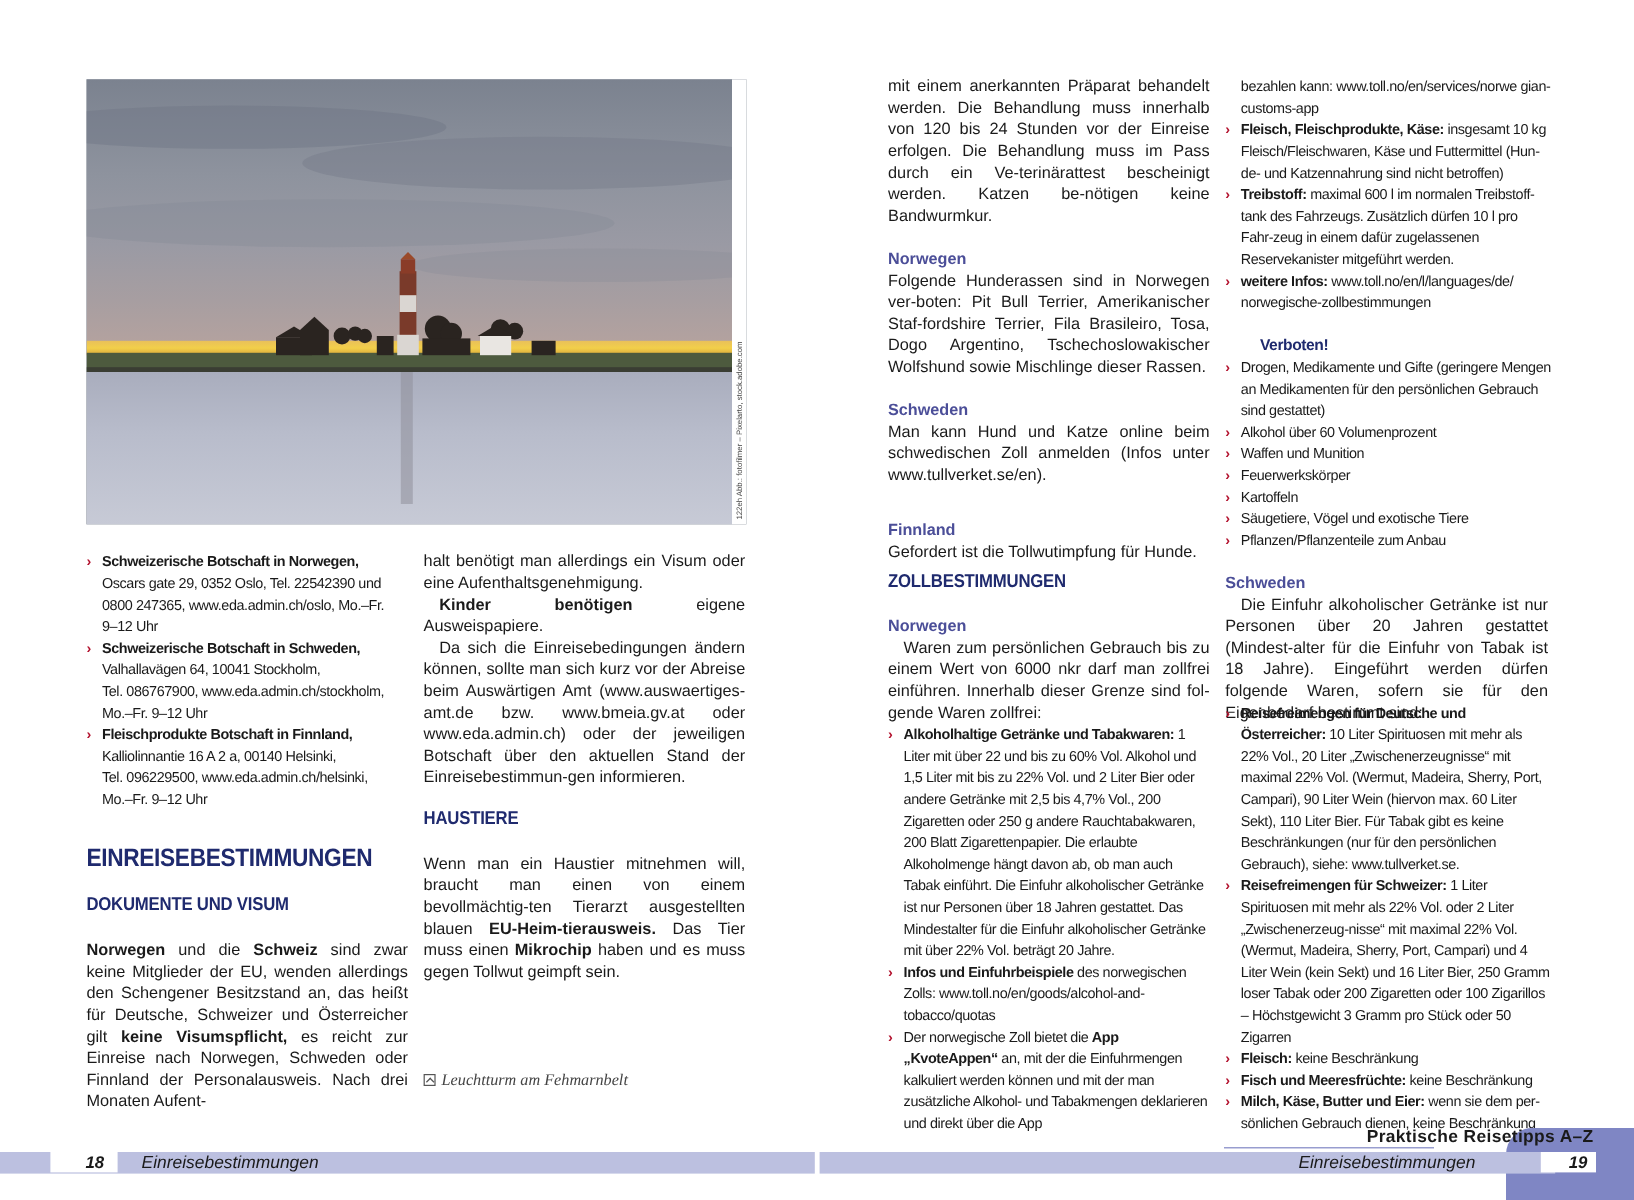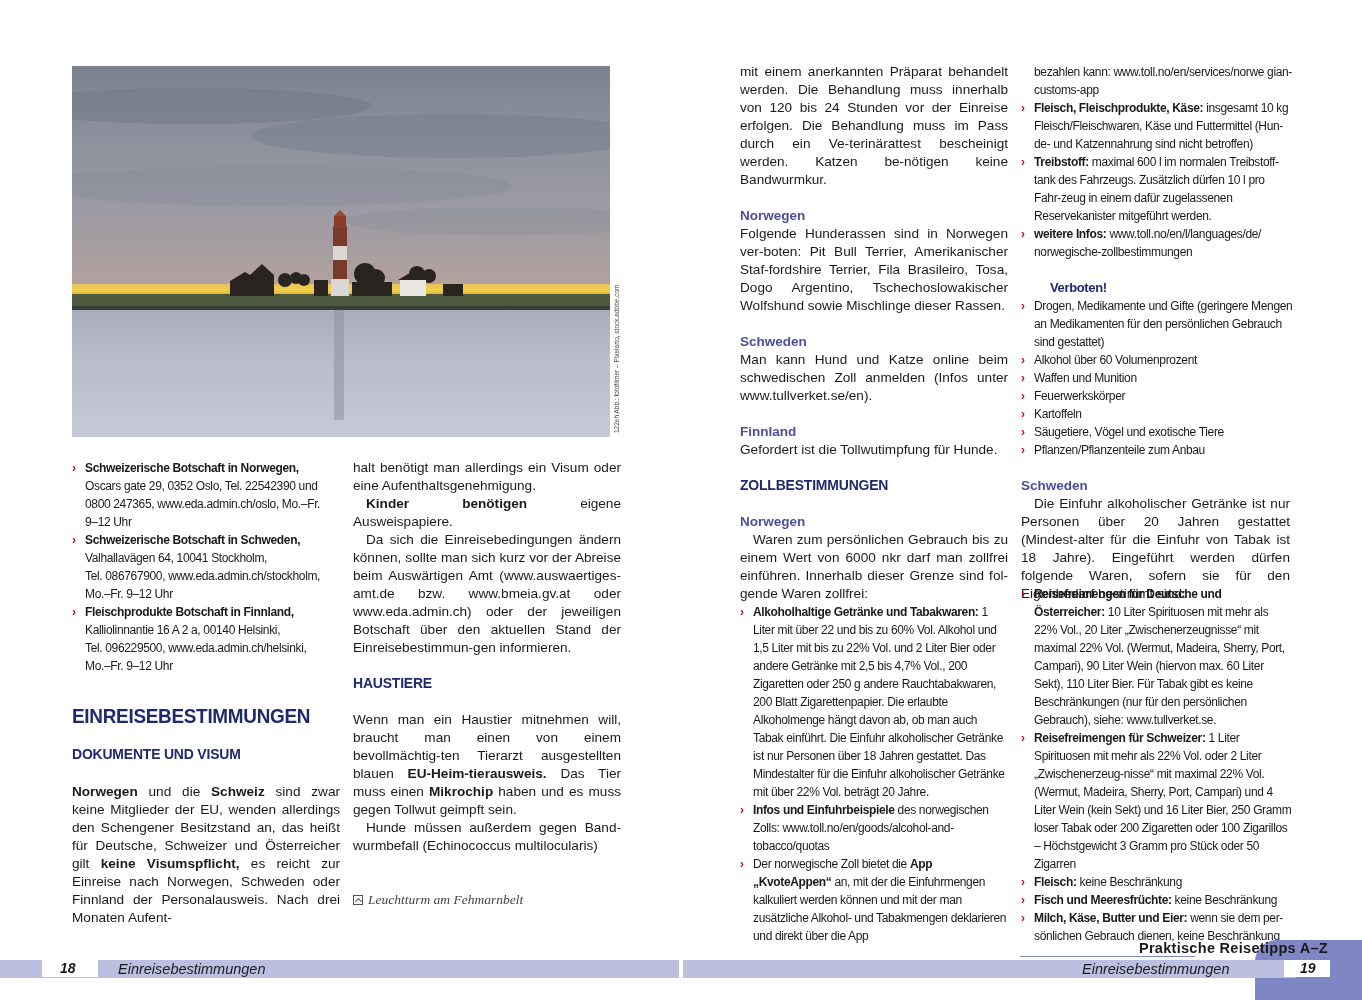--- a/index.html
+++ b/index.html
@@ -27,21 +27,21 @@
   .photo .credit span { position: absolute; left: 1px; bottom: 4px; transform: rotate(-90deg); transform-origin: left bottom; font-size: 6.5px; color: #444; white-space: nowrap; display: block; width: 300px; left: 10px; }
 
   .caption { position: absolute; left: 353px; top: 892px; font-family: "Liberation Serif", serif; font-style: italic; font-size: 13.5px; color: #444; }
   .caption .ico { display: inline-block; width: 10px; height: 10px; border: 1px solid #555; margin-right: 5px; vertical-align: -1px; position: relative; }
   .caption .ico::after { content: ""; position: absolute; left: 2px; top: 3px; width: 4px; height: 4px; border-left: 1px solid #555; border-top: 1px solid #555; transform: rotate(45deg); }
 
   
   .footer-bar-left { position: absolute; left: 0; top: 960px; width: 679px; height: 18px; background: #bcc0e0; }
   .footer-bar-right { position: absolute; left: 683px; top: 960px; width: 613px; height: 18px; background: #bcc0e0; }
   .footer-tab-right { position: absolute; left: 1255px; top: 940px; width: 107px; height: 60px; background: #7f86c4; border-top-left-radius: 22px; }
-  .page-num-box { position: absolute; top: 960px; height: 17px; background: #fff; font-family: "Liberation Sans", sans-serif; font-weight: bold; font-style: italic; font-size: 14px; line-height: 17px; color: #1a1a1a; }
+  .page-num-box { position: absolute; top: 960px; height: 17px; background: #fff; font-family: "Liberation Sans", sans-serif; font-weight: bold; font-style: italic; font-size: 14px; line-height: 17px; color: #1a1a1a; text-align: center; }
   .footer-title { position: absolute; top: 961px; font-family: "Liberation Sans", sans-serif; font-style: italic; font-size: 14.5px; color: #1a1a1a; line-height: 17px; }
   .section-label { position: absolute; right: 34px; top: 940px; font-family: "Liberation Sans", sans-serif; font-weight: bold; font-size: 14.5px; color: #1a1a1a; letter-spacing: 0.3px; }
   .section-rule { position: absolute; left: 1020px; top: 956px; width: 175px; height: 1px; background: #7f86c4; }
 </style>
 </head>
 <body>
 
 <div>
 
   <div class="photo">
@@ -141,42 +141,41 @@
   <div class="col body-text" style="left:353px; top:459px; width:268px;">
     <p>halt benötigt man allerdings ein Visum oder eine Aufenthaltsgenehmigung.</p>
     <p class="indent"><b>Kinder benötigen</b><span> eigene Ausweispapiere.</span></p>
     <p class="indent">Da sich die Einreisebedingungen ändern können, sollte man sich kurz vor der Abreise beim Auswärtigen Amt (www.auswaertiges-amt.de bzw. www.bmeia.gv.at oder www.eda.admin.ch) oder der jeweiligen Botschaft über den aktuellen Stand der Einreisebestimmun-gen informieren.</p>
   </div>
 
   <div class="col h-sub" style="left:353px; top:674px;">HAUSTIERE</div>
 
   <div class="col body-text" style="left:353px; top:711px; width:268px;">
     <p><span>Wenn man ein Haustier mitnehmen will, braucht man einen von einem bevollmächtig-ten Tierarzt ausgestellten blauen </span><b>EU-Heim-tierausweis.</b><span> Das Tier muss einen </span><b>Mikrochip</b><span> haben und es muss gegen Tollwut geimpft sein.</span></p>
-    <p class="indent">Hunde müssen außerdem gegen Band-wurmbefall (Echinococcus multilocularis)</p>
   </div>
 
   <div class="caption">
     <span class="ico"></span><span>Leuchtturm am Fehmarnbelt</span>
   </div>
 </div>
 
 <div>
 
   <div class="col body-text" style="left:740px; top:63px; width:268px;">
     <p>mit einem anerkannten Präparat behandelt werden. Die Behandlung muss innerhalb von 120 bis 24 Stunden vor der Einreise erfolgen. Die Behandlung muss im Pass durch ein Ve-terinärattest bescheinigt werden. Katzen be-nötigen keine Bandwurmkur.</p>
 
     <div style="margin-top:18px;">
       <div class="h-country">Norwegen</div>
       <p>Folgende Hunderassen sind in Norwegen ver-boten: Pit Bull Terrier, Amerikanischer Staf-fordshire Terrier, Fila Brasileiro, Tosa, Dogo Argentino, Tschechoslowakischer Wolfshund sowie Mischlinge dieser Rassen.</p>
     </div>
     <div style="margin-top:18px;">
       <div class="h-country">Schweden</div>
       <p>Man kann Hund und Katze online beim schwedischen Zoll anmelden (Infos unter www.tullverket.se/en).</p>
     </div>
-    <div style="margin-top:18px;">
+    <div style="margin-top:28px;">
       <div class="h-country">Finnland</div>
       <p>Gefordert ist die Tollwutimpfung für Hunde.</p>
     </div>
   </div>
 
   <div class="col h-sub" style="left:740px; top:476px;">ZOLLBESTIMMUNGEN</div>
 
   <div class="col body-text" style="left:740px; top:513px; width:268px;">
     <div class="h-country">Norwegen</div>
     <p class="indent">Waren zum persönlichen Gebrauch bis zu einem Wert von 6000 nkr darf man zollfrei einführen. Innerhalb dieser Grenze sind fol-gende Waren zollfrei:</p>

